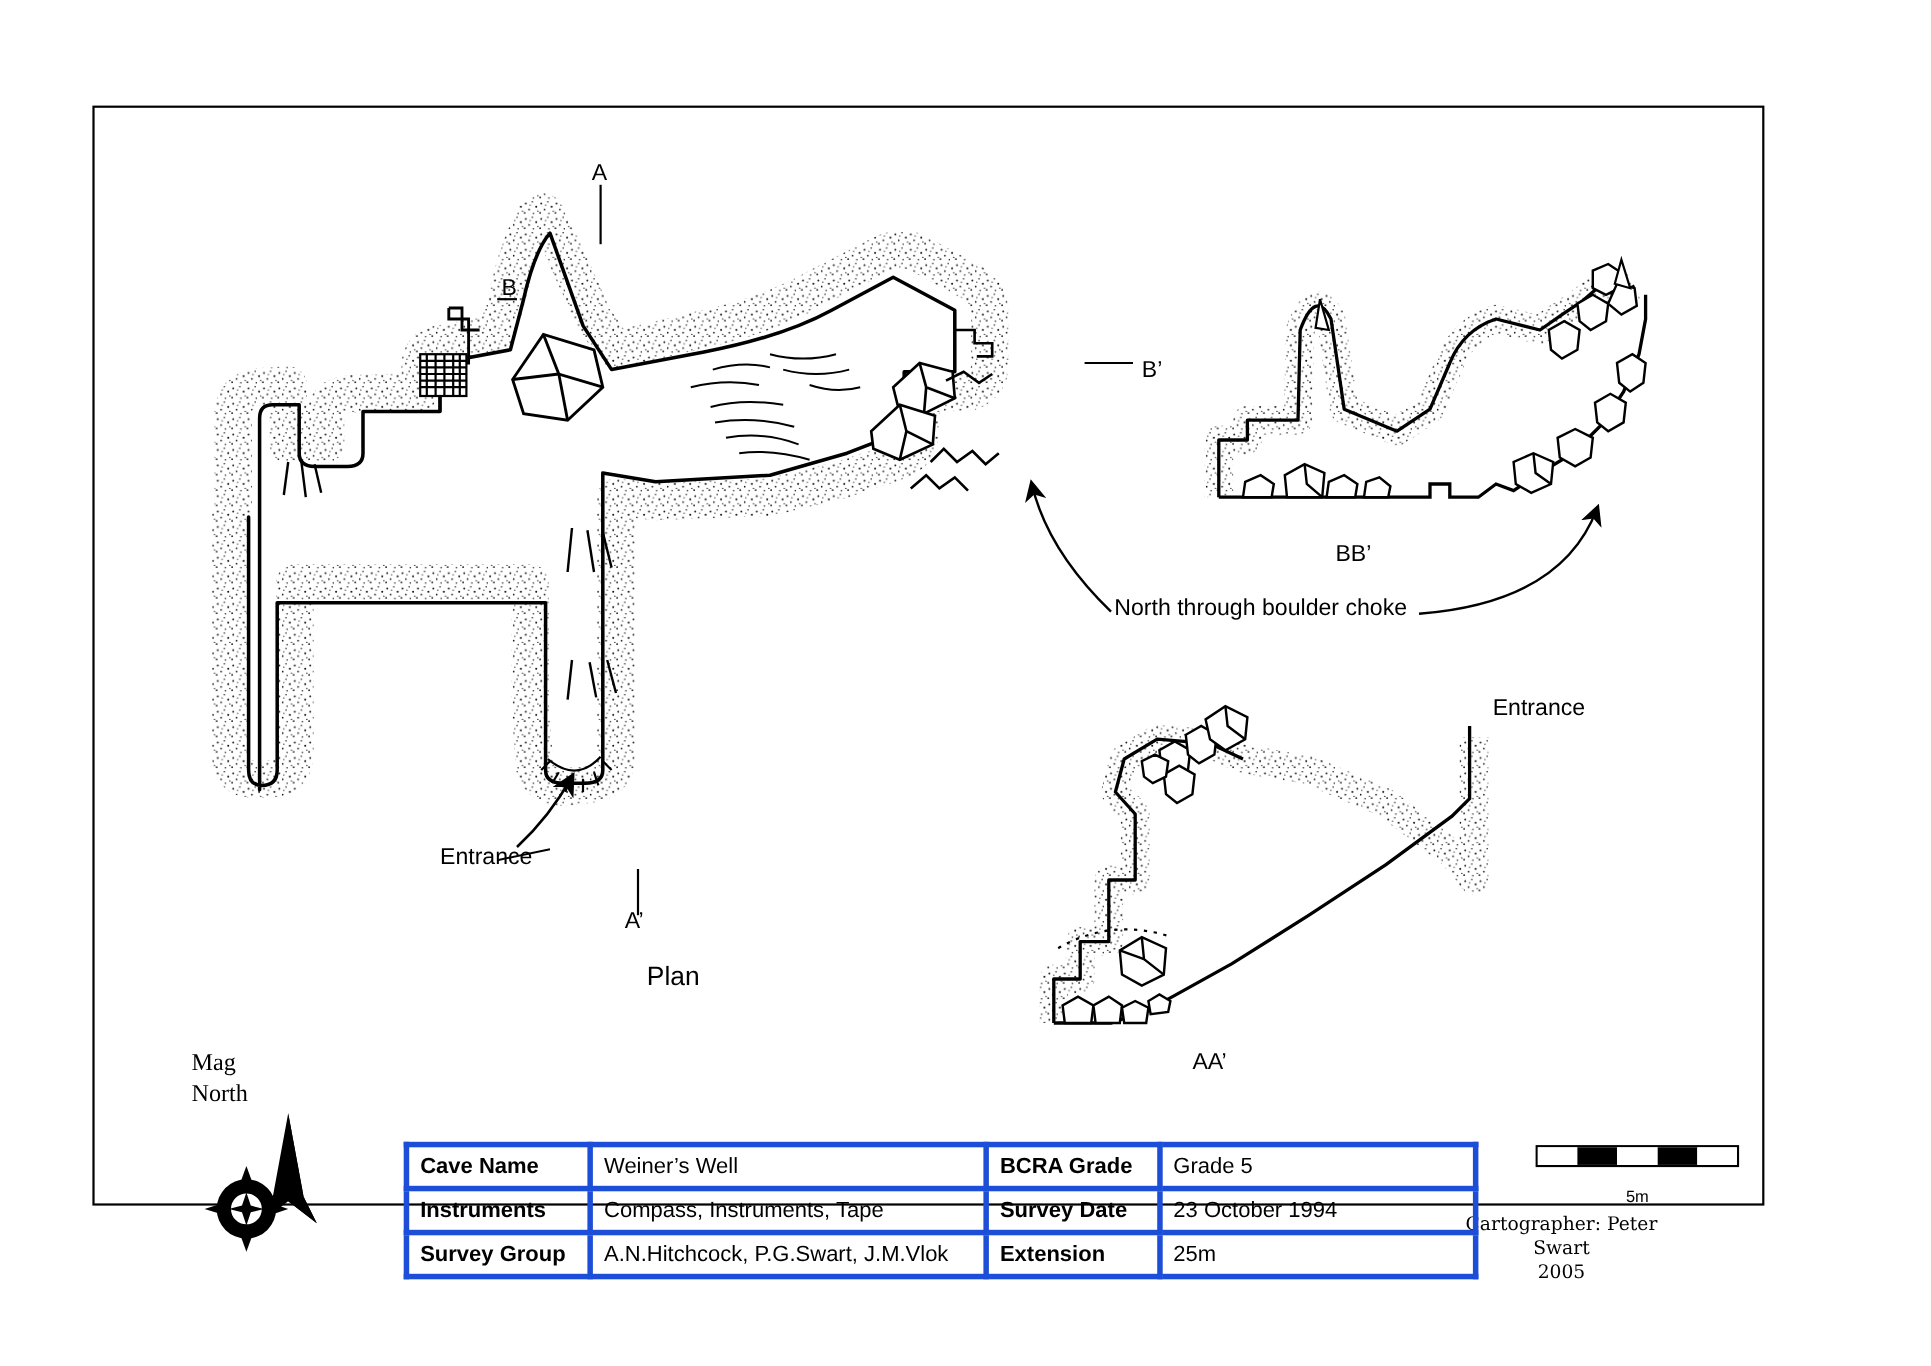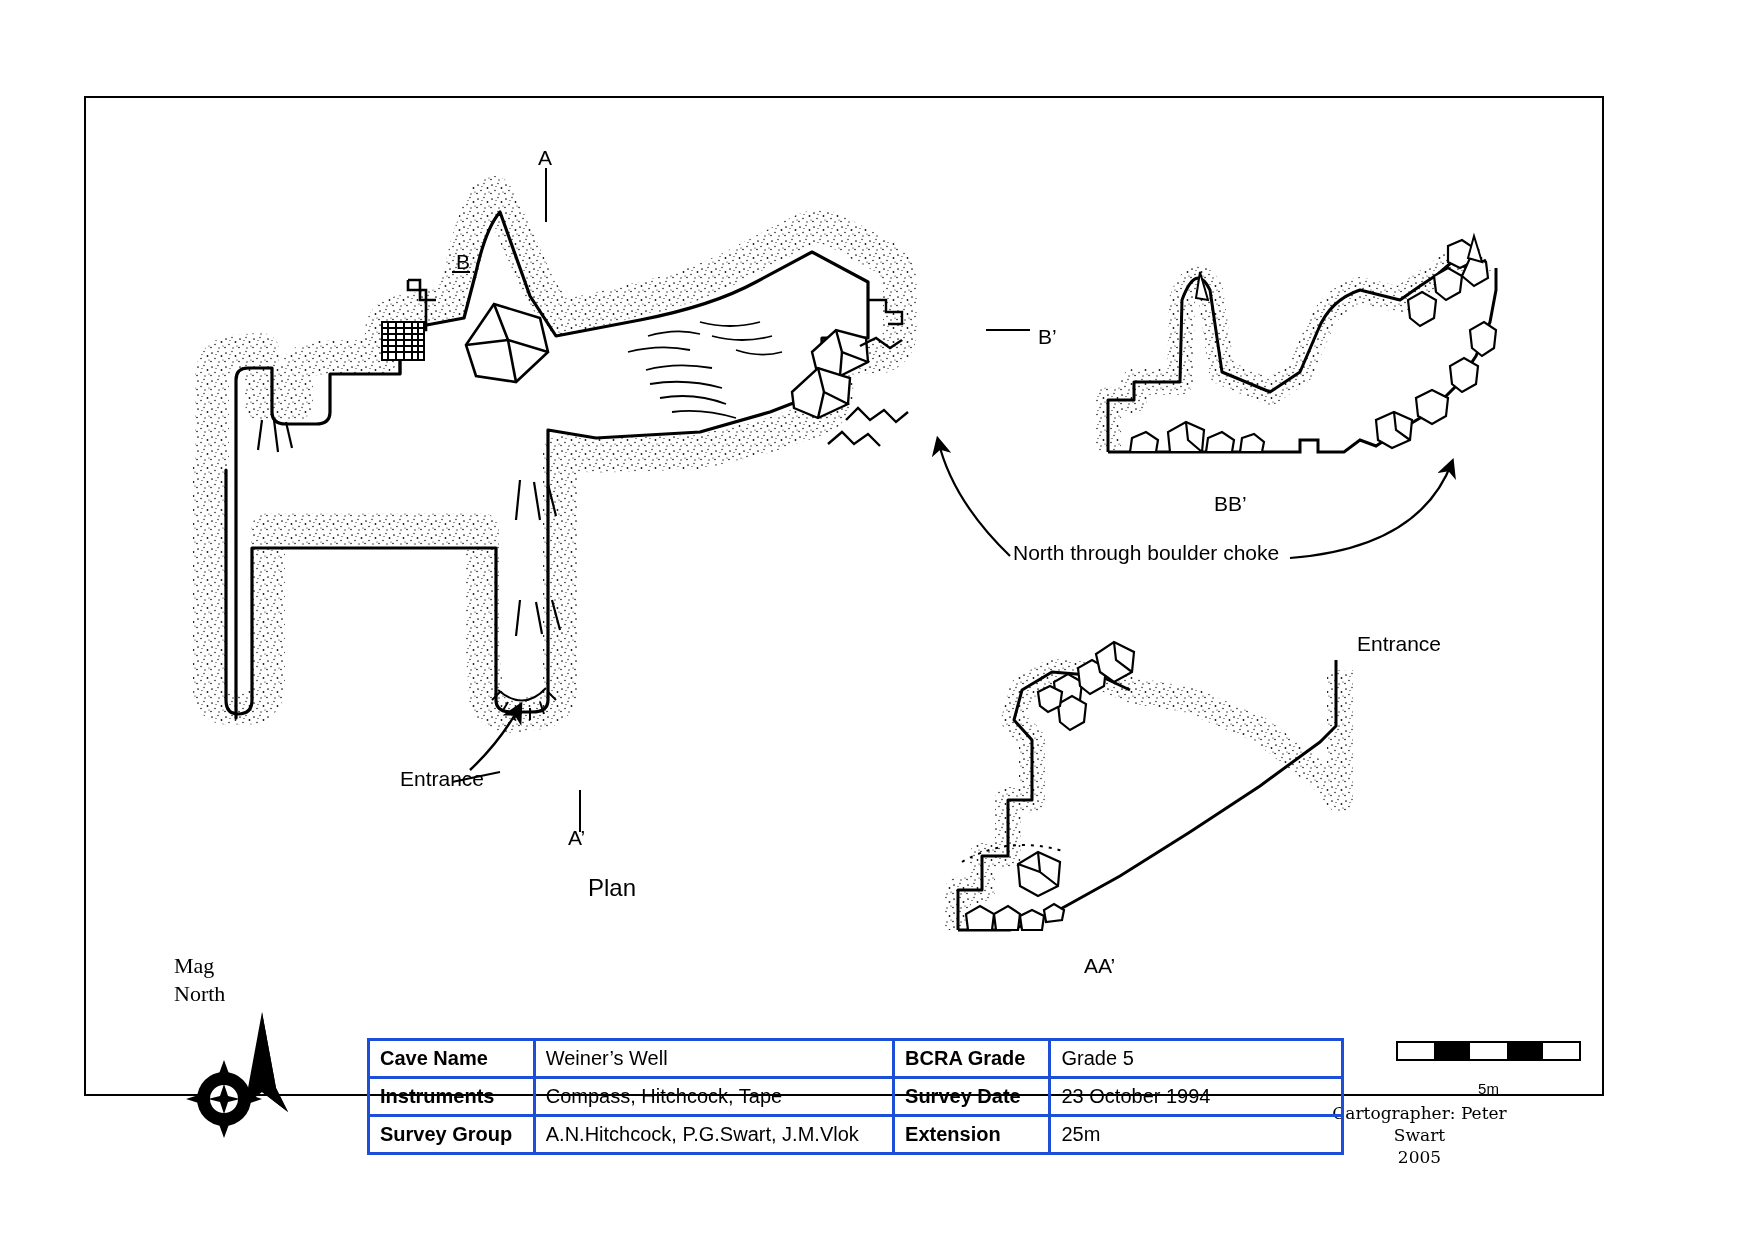--- a/index.html
+++ b/index.html
@@ -47,21 +47,21 @@
   
   .titleblock {
     position: absolute;
     left: 367px;
     top: 1038px;
     width: 977px;
     border-collapse: collapse;
     font-size: 20px;
   }
   .titleblock td {
-    border: 3px solid #1d4ed8;
+    border: 5px solid #1d4ed8;
     padding: 4px 10px 5px 10px;
     height: 26px;
     vertical-align: middle;
     white-space: nowrap;
   }
   .tb-key { font-weight: bold; }
   .tb-k1 { width: 148px; }
   .tb-v1 { width: 348px; }
   .tb-k2 { width: 140px; border-radius: 13px; }
   .tb-v2 { width: 330px; }
@@ -331,21 +331,21 @@
   <table class="titleblock">
     <tbody>
       <tr>
         <td class="tb-key tb-k1">Cave Name</td>
         <td class="tb-v1">Weiner’s Well</td>
         <td class="tb-key tb-k2">BCRA Grade</td>
         <td class="tb-v2">Grade 5</td>
       </tr>
       <tr>
         <td class="tb-key tb-k1">Instruments</td>
-        <td class="tb-v1">Compass, Hitchcock, Tape</td>
+        <td class="tb-v1">Compass, Instruments, Tape</td>
         <td class="tb-key tb-k2">Survey Date</td>
         <td class="tb-v2">23 October 1994</td>
       </tr>
       <tr>
         <td class="tb-key tb-k1">Survey Group</td>
         <td class="tb-v1">A.N.Hitchcock, P.G.Swart, J.M.Vlok</td>
         <td class="tb-key tb-k2">Extension</td>
         <td class="tb-v2">25m</td>
       </tr>
     </tbody>

